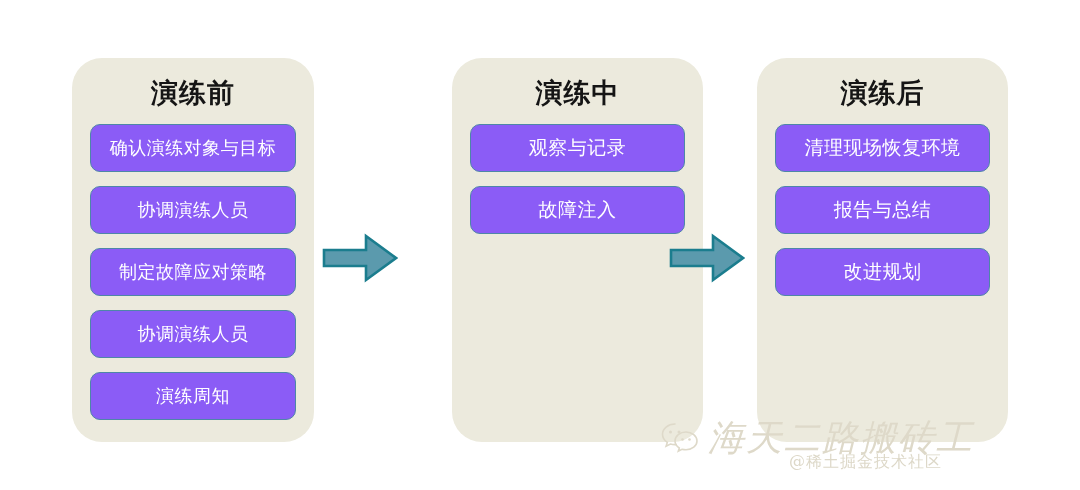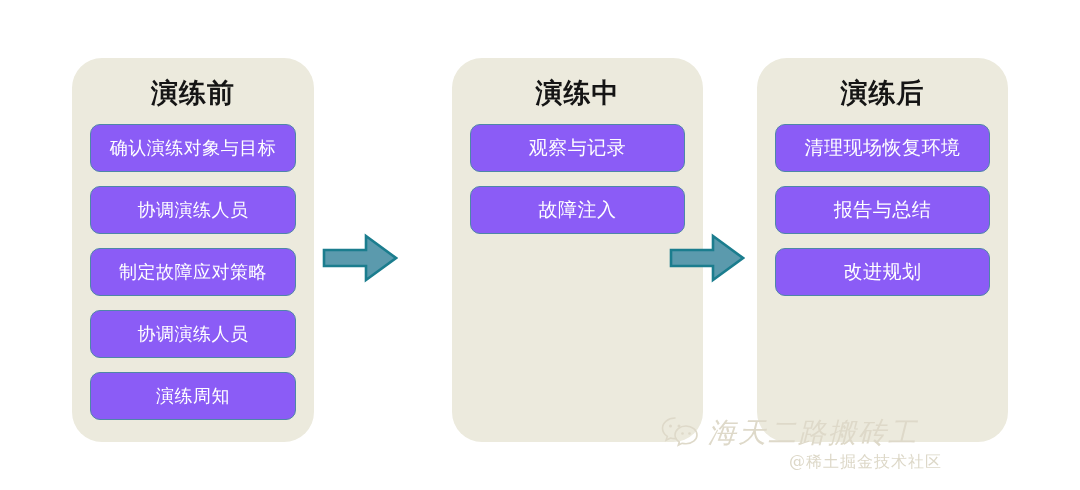--- a/index.html
+++ b/index.html
@@ -99,21 +99,21 @@
   }
   .wm-row-1 {
     position: absolute;
     left: 0;
     top: 4px;
     display: flex;
     align-items: center;
     gap: 8px;
   }
   .wm-text-main {
-    font-size: 28px;
+    font-size: 36px;
     color: #ded9c9;
     font-style: italic;
     letter-spacing: 2px;
     white-space: nowrap;
     font-family: "DejaVu Serif", "Liberation Serif", serif;
   }
   .wm-row-2 {
     position: absolute;
     right: 4px;
     top: 42px;

